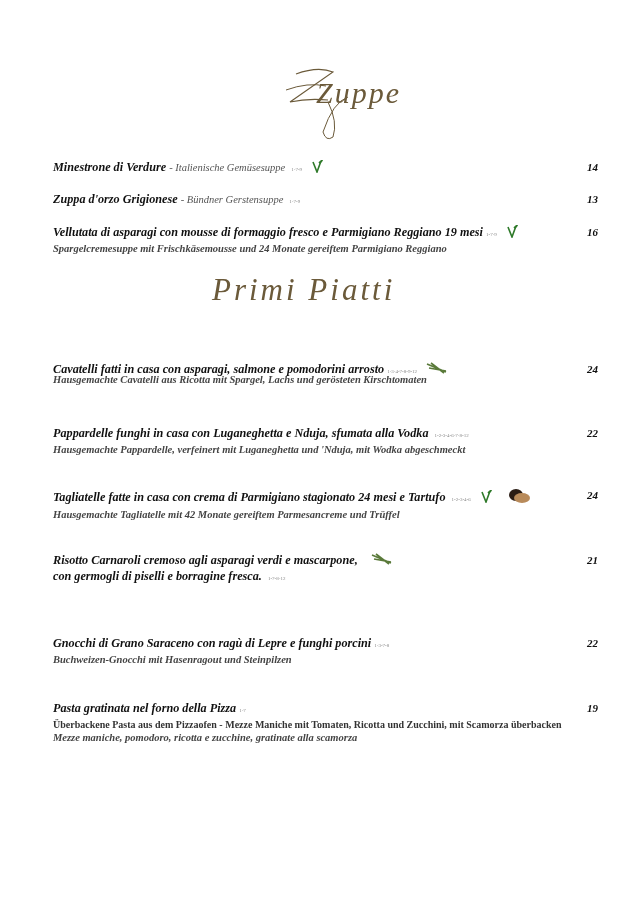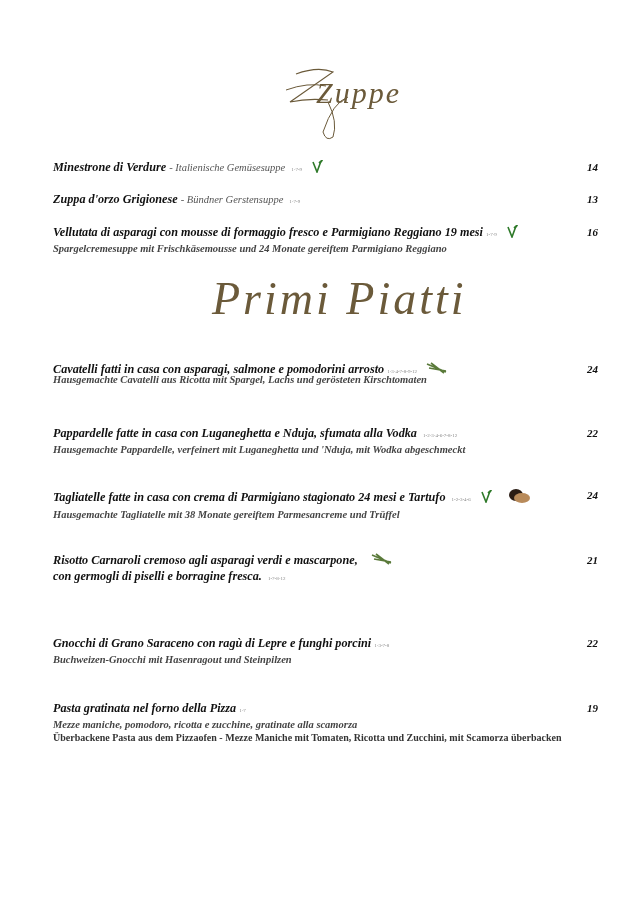--- a/index.html
+++ b/index.html
@@ -55,58 +55,58 @@
     <span class="icon"><svg width="12" height="13" viewBox="0 0 12 13">
           <path d="M2 2 L6 12 L10 1" stroke="#2f7a2a" stroke-width="1.6" fill="none"></path>
           <path d="M8 3 Q11 1 11 0" stroke="#2f7a2a" stroke-width="2" fill="none"></path>
         </svg></span>
     <span class="price">16</span>
   </div>
   <div class="sub">Spargelcremesuppe mit Frischkäsemousse und 24 Monate gereiftem Parmigiano Reggiano</div>
 </div>
 
 <div class="script-title" style="left:212px; top:272px;">
-  <span style="font-size:46px; color:#6b5a3a; letter-spacing:3px;">Primi Piatti</span>
+  <span style="font-size:31px; color:#6b5a3a; letter-spacing:3px;">Primi Piatti</span>
 </div>
 
 <div class="item" style="top:362px;">
   <div class="line">
     <span>Cavatelli fatti in casa con asparagi, salmone e pomodorini arrosto</span><span class="alg">1-3-4-7-8-9-12</span>
     <span class="icon"><svg width="22" height="12" viewBox="0 0 22 12">
           <path d="M1 2 L20 10 M3 6 L20 9 M5 1 L18 11" stroke="#5a7a3a" stroke-width="1.6" fill="none"></path>
         </svg></span>
     <span class="price">24</span>
   </div>
   <div class="sub" style="margin-top:-6px;">Hausgemachte Cavatelli aus Ricotta mit Spargel, Lachs und gerösteten Kirschtomaten</div>
 </div>
 
 <div class="item" style="top:426px;">
   <div class="line">
-    <span>Pappardelle fatte in casa con Luganeghetta e Nduja, sfumata alla Vodka</span>
+    <span>Pappardelle funghi in casa con Luganeghetta e Nduja, sfumata alla Vodka</span>
     <span class="alg">1-2-3-4-6-7-8-12</span>
     <span class="price">22</span>
   </div>
   <div class="sub">Hausgemachte Pappardelle, verfeinert mit Luganeghetta und 'Nduja, mit Wodka abgeschmeckt</div>
 </div>
 
 <div class="item" style="top:488px;">
   <div class="line">
     <span>Tagliatelle fatte in casa con crema di Parmigiano stagionato 24 mesi e Tartufo</span>
     <span class="alg">1-2-3-4-6</span>
     <span class="icon"><svg width="12" height="13" viewBox="0 0 12 13">
           <path d="M2 2 L6 12 L10 1" stroke="#2f7a2a" stroke-width="1.6" fill="none"></path>
           <path d="M8 3 Q11 1 11 0" stroke="#2f7a2a" stroke-width="2" fill="none"></path>
         </svg></span>
     <span class="icon" style="margin-left:12px;"><svg width="24" height="16" viewBox="0 0 24 16">
           <ellipse cx="9" cy="7" rx="7" ry="6" fill="#2a1c14"></ellipse>
           <ellipse cx="15" cy="10" rx="8" ry="5" fill="#b88a5a"></ellipse>
         </svg></span>
     <span class="price">24</span>
   </div>
-  <div class="sub">Hausgemachte Tagliatelle mit 38 Monate gereiftem Parmesancreme und Trüffel</div>
+  <div class="sub">Hausgemachte Tagliatelle mit 42 Monate gereiftem Parmesancreme und Trüffel</div>
 </div>
 
 <div class="item" style="top:553px;">
   <div class="line">
     <span>Risotto Carnaroli cremoso agli asparagi verdi e mascarpone,</span>
     <span class="icon" style="margin-left:10px;"><svg width="22" height="12" viewBox="0 0 22 12">
           <path d="M1 2 L20 10 M3 6 L20 9 M5 1 L18 11" stroke="#5a7a3a" stroke-width="1.6" fill="none"></path>
         </svg></span>
     <span class="price">21</span>
   </div>
@@ -122,15 +122,15 @@
     <span class="price">22</span>
   </div>
   <div class="sub">Buchweizen-Gnocchi mit Hasenragout und Steinpilzen</div>
 </div>
 
 <div class="item" style="top:701px;">
   <div class="line">
     <span>Pasta gratinata nel forno della Pizza</span><span class="alg">1-7</span>
     <span class="price">19</span>
   </div>
+  <div class="sub plain" style="font-size:10px;">Überbackene Pasta aus dem Pizzaofen - Mezze Maniche mit Tomaten, Ricotta und Zucchini, mit Scamorza überbacken</div>
   <div class="sub">Mezze maniche, pomodoro, ricotta e zucchine, gratinate alla scamorza</div>
-  <div class="sub plain" style="font-size:10px;">Überbackene Pasta aus dem Pizzaofen - Mezze Maniche mit Tomaten, Ricotta und Zucchini, mit Scamorza überbacken</div>
 </div>
 
 </body></html>

